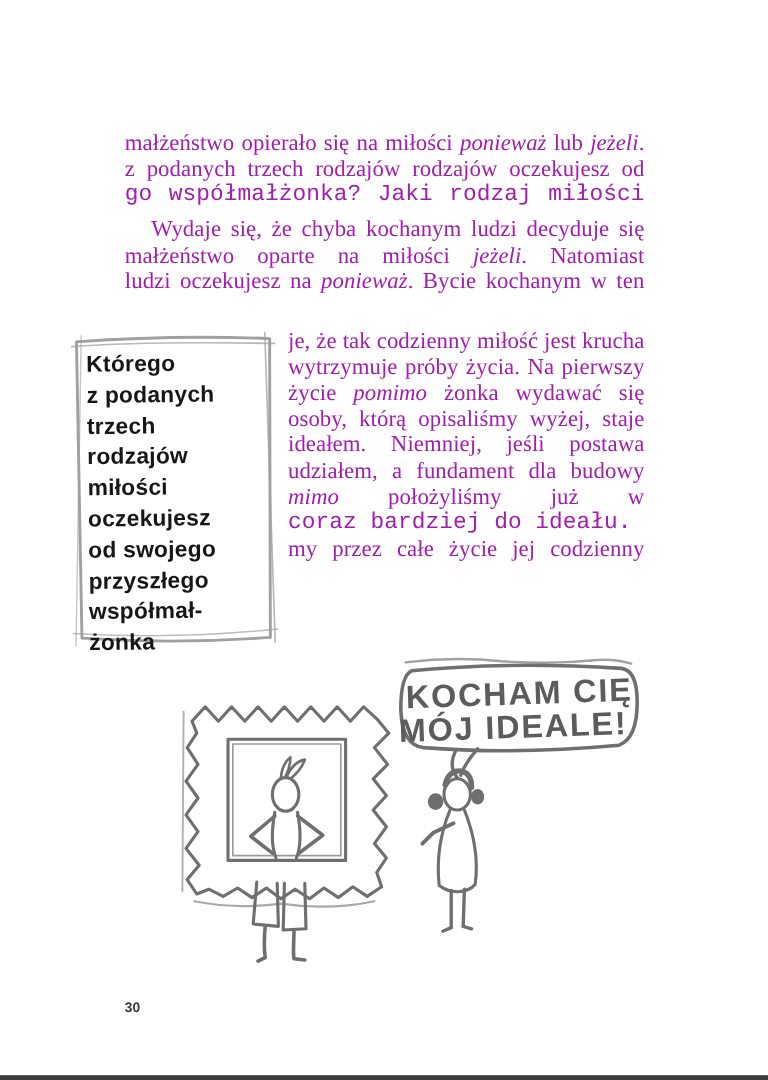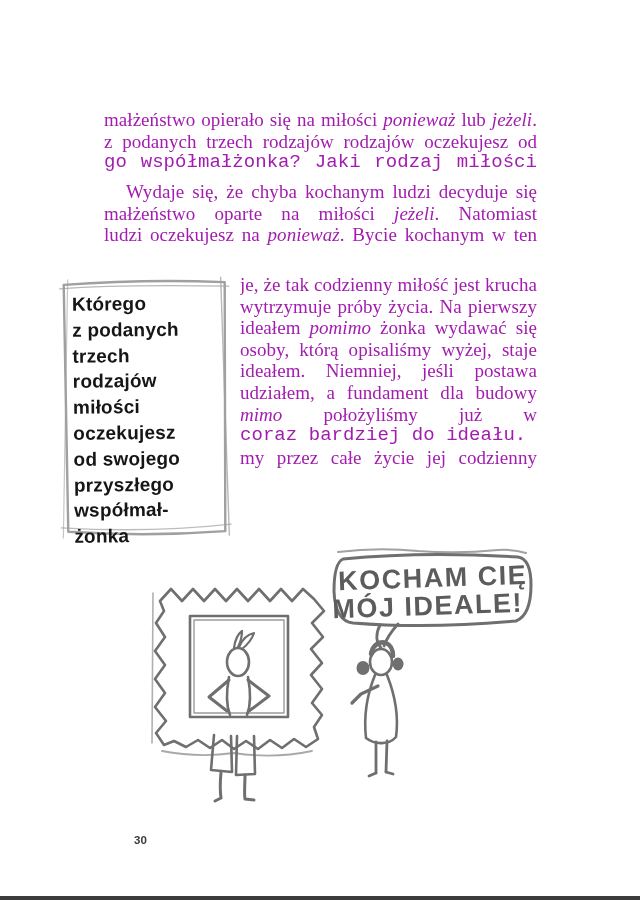--- a/index.html
+++ b/index.html
@@ -30,21 +30,21 @@
   }
 
   .illo { position:absolute; left:128px; top:545px; }
   .illo text {
     font-family:"Liberation Sans", sans-serif; font-weight:bold;
   }
 
   .pagenum {
     position:absolute; left:104px; top:834px;
     font-family:"Liberation Sans", sans-serif; font-weight:bold;
-    font-size:11.5px; color:#3a3a3a;margin-left:30px;
+    font-size:11.5px; color:#3a3a3a;
   }
   .bottombar {
     position:absolute; left:0; bottom:0; width:640px; height:4px;
     background:#3c3c3c;
   }
 </style>
 </head>
 <body>
 
 <div class="page">
@@ -57,21 +57,21 @@
 
   <div class="para" style="top:181px">
     <div class="textline indent"><span>Wydaje się, że chyba kochanym ludzi decyduje się świadomie na</span></div>
     <div class="textline"><span>małżeństwo oparte na miłości </span><i>jeżeli</i><span>. Natomiast zaskakująco wielu</span></div>
     <div class="textline"><span>ludzi oczekujesz na </span><i>ponieważ</i><span>. Bycie kochanym w ten sposób bardzo</span></div>
   </div>
 
   <div class="narrow">
     <div class="textline"><span>je, że tak codzienny miłość jest krucha i nie</span></div>
     <div class="textline"><span>wytrzymuje próby życia. Na pierwszy wielu oka</span></div>
-    <div class="textline"><span>ideałem </span><i>pomimo</i><span> żonka wydawać się nierealnym</span></div>
+    <div class="textline"><span>życie </span><i>pomimo</i><span> żonka wydawać się nierealnym</span></div>
     <div class="textline"><span>osoby, którą opisaliśmy wyżej, staje się naszym</span></div>
     <div class="textline"><span>ideałem. Niemniej, jeśli postawa wobec drugiej</span></div>
     <div class="textline"><span>udziałem, a fundament dla budowy miłości </span><i>po-</i></div>
     <div class="textline"><i>mimo</i><span> położyliśmy już w narzeczeństwie, może-</span></div>
     <div class="textline last"><span>coraz bardziej do ideału.</span></div>
     <div class="textline"><span>my przez całe życie jej codzienny obraz zbliżać</span></div>
   </div>
 
   <div class="quotebox">
     <svg width="174" height="263" viewBox="0 0 174 263">

